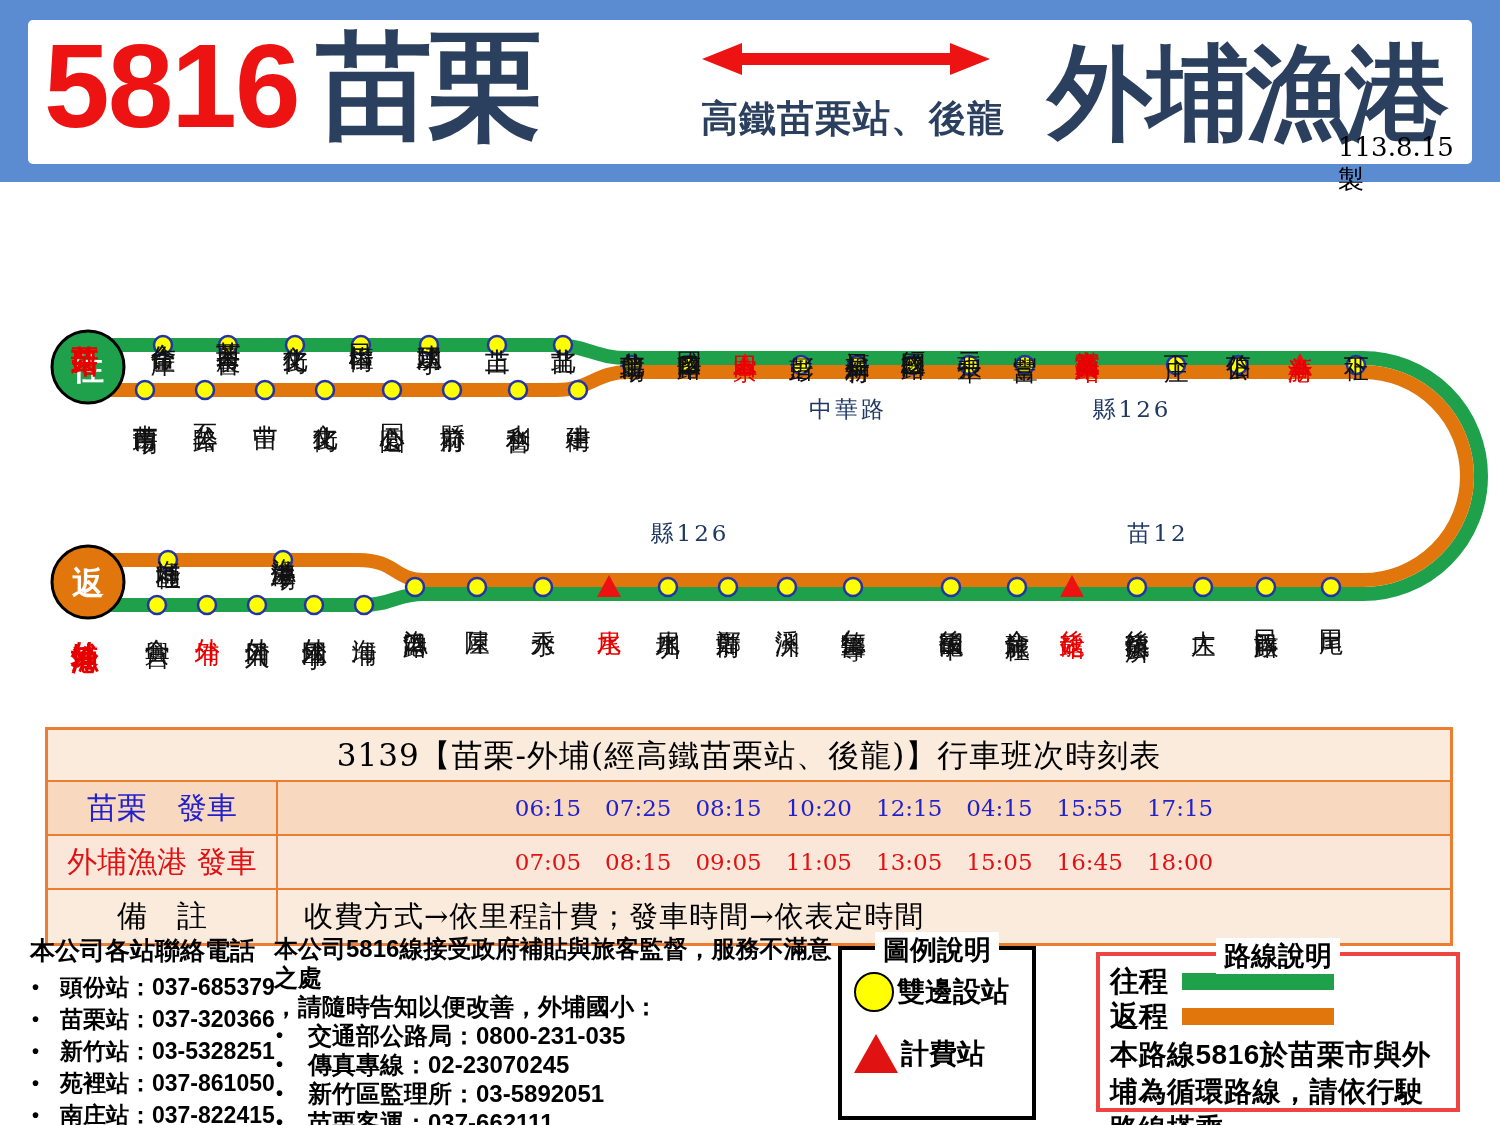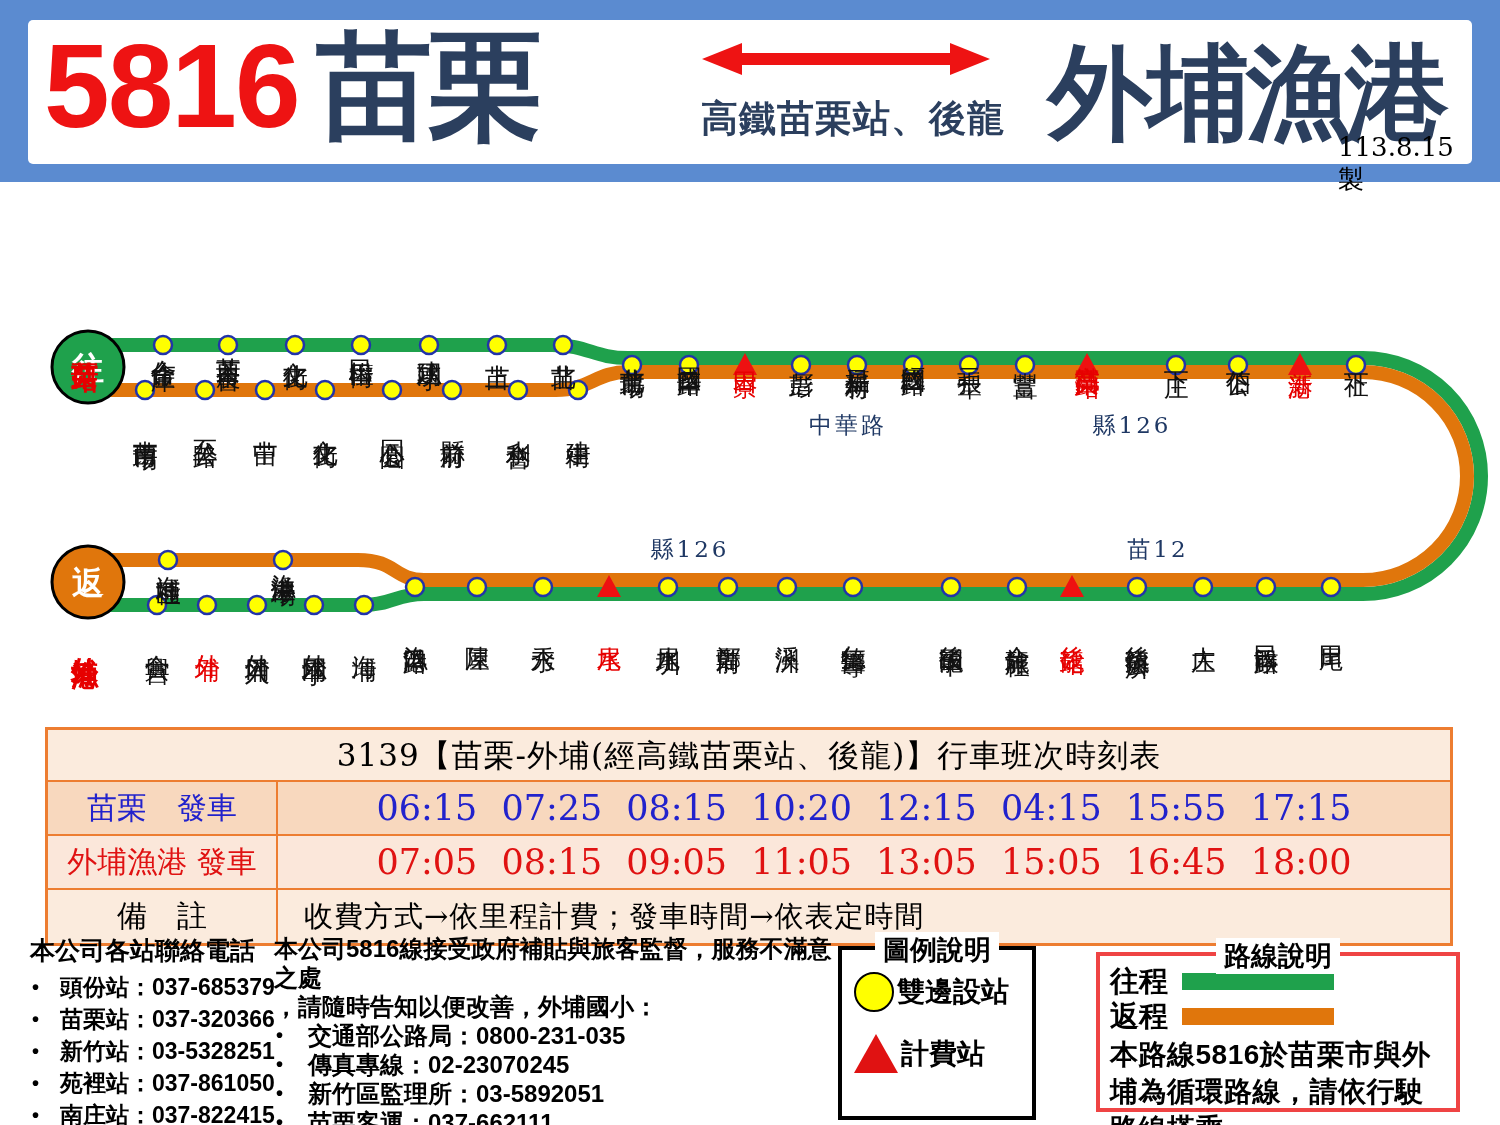--- a/index.html
+++ b/index.html
@@ -18,41 +18,41 @@
   .h-route{position:absolute;left:16px;top:2px;font-size:118px;font-weight:700;color:var(--red);line-height:1.1;letter-spacing:-2px;}
   .h-origin{position:absolute;left:288px;top:0px;font-size:116px;font-weight:900;color:var(--navy);line-height:1.15;letter-spacing:-4px;}
   .h-arrow{position:absolute;left:672px;top:20px;width:292px;height:38px;}
   .h-via{position:absolute;left:660px;top:74px;width:330px;text-align:center;font-size:37px;font-weight:900;color:var(--navy);letter-spacing:1px;}
   .h-dest{position:absolute;left:1020px;top:8px;font-size:104px;font-weight:900;color:var(--navy);line-height:1.25;letter-spacing:-5px;}
   .h-date{position:absolute;left:1310px;top:112px;font-size:26px;color:#000;font-family:"DejaVu Serif",serif;}
 
   
   .map{position:absolute;left:0;top:182px;width:1500px;height:545px;}
   .map svg{position:absolute;left:0;top:0;}
-  #map-labels{position:absolute;left:0;top:16px;width:1500px;height:545px;pointer-events:none;}
+  #map-labels{position:absolute;left:0;top:0;width:1500px;height:545px;pointer-events:none;}
   .vlabel{position:absolute;writing-mode:vertical-rl;text-orientation:upright;
           font-family:"DejaVu Serif",serif;font-size:25px;line-height:1.02;letter-spacing:2px;
           color:#111;white-space:nowrap;transform:translateX(-50%);}
   .vlabel.red{color:var(--label-red);}
   .vlabel.terminal{font-weight:700;font-size:27px;color:var(--label-red);}
   .rlabel{position:absolute;transform:translateX(-50%);font-family:"DejaVu Serif",serif;
           font-size:23px;color:var(--road-blue);letter-spacing:3px;white-space:nowrap;}
 
   
   .tt{position:absolute;left:45px;top:727px;width:1408px;border:3px solid var(--tbl-border);
       font-family:"DejaVu Serif",serif;box-sizing:border-box;}
   .tt-title{height:50px;line-height:50px;text-align:center;font-size:31px;letter-spacing:1px;background:#FBEBDD;color:#000;}
   .tt-row{display:flex;border-top:2px solid var(--tbl-border);}
   .tt-row.r1{background:#F8D8BE;}
   .tt-row.r2{background:#FBE7DA;}
   .tt-row.note{background:#FBEBDD;}
   .tt-label{width:228px;flex:none;border-right:2px solid var(--tbl-border);display:flex;
             align-items:center;justify-content:center;font-size:30px;height:52px;}
   .tt-row.note .tt-label{height:53px;}
-  .tt-times{flex:1;display:flex;align-items:center;justify-content:center;font-size:35px;gap:24px;}
+  .tt-times{flex:1;display:flex;align-items:center;justify-content:center;font-size:23px;gap:24px;}
   .tt-note-text{flex:1;display:flex;align-items:center;font-size:29px;padding-left:26px;letter-spacing:1px;color:#000;}
   .t-blue{color:var(--time-blue);}
   .t-red{color:var(--time-red);}
 
   
   .contacts{position:absolute;left:30px;top:934px;width:246px;font-weight:700;color:#000;}
   .contacts .c-title{font-size:25px;margin-bottom:4px;}
   .blist{margin:0;padding:0;}
   .blist li{list-style:none;position:relative;padding-left:30px;font-size:23px;line-height:32px;}
   .blist li::before{content:"\2022";position:absolute;left:2px;top:0;font-size:20px;}

